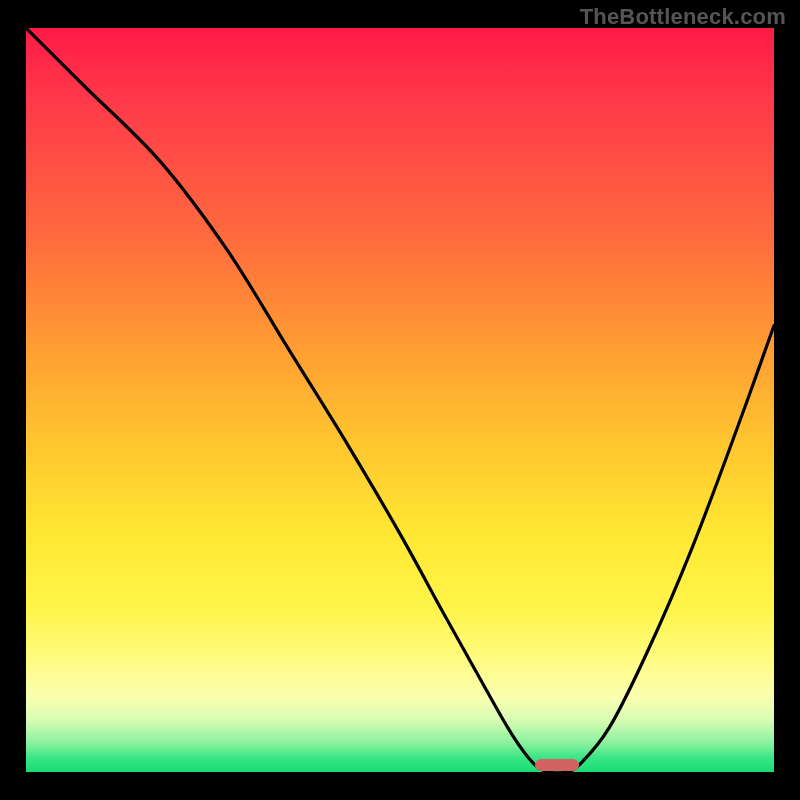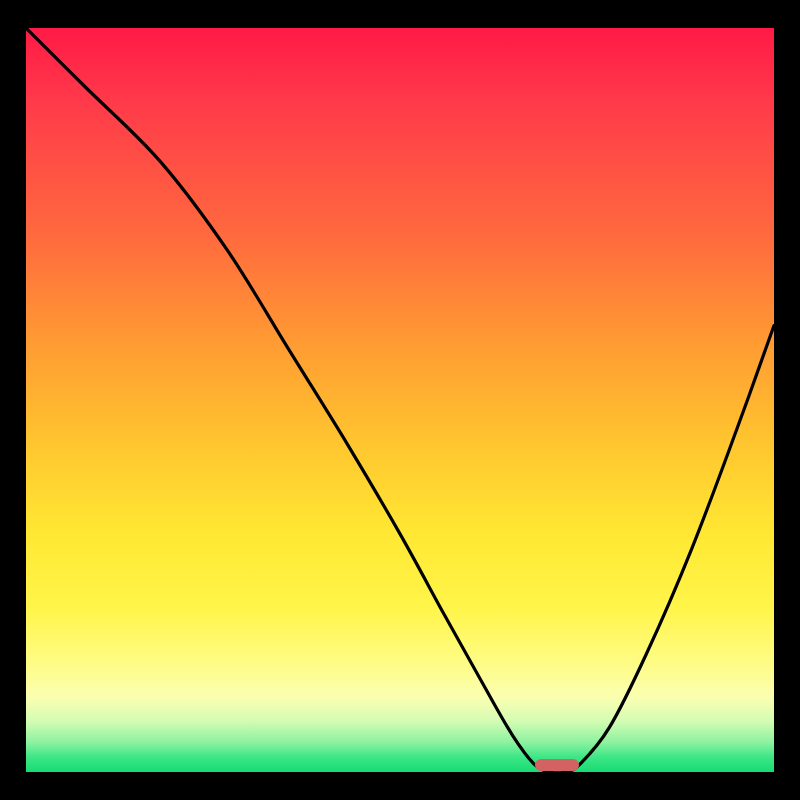--- a/index.html
+++ b/index.html
@@ -74,20 +74,21 @@
     border-radius: 6px;
     background: #d36262;
     z-index: 30;
   }
 </style>
 </head>
 <body>
 
 <div class="container">
 
+  <div class="watermark">TheBottleneck.com</div>
 
   <div class="plot">
     <div class="gradient"></div>
 
     <svg class="curve" viewBox="0 0 748 744" preserveAspectRatio="none">
       <path fill="none" stroke="#000" stroke-width="3.2" stroke-linecap="round" stroke-linejoin="round" d="M 0.0 0.0 C 10.0 9.9, 37.4 37.2, 59.8 59.5 C 82.3 81.8, 111.0 106.6, 134.6 133.9 C 158.3 161.2, 180.8 192.2, 202.0 223.2 C 223.2 254.2, 241.9 287.7, 261.8 319.9 C 281.7 352.2, 302.9 385.6, 321.6 416.6 C 340.3 447.6, 357.8 477.4, 374.0 505.9 C 390.2 534.4, 405.2 563.0, 418.9 587.8 C 432.6 612.6, 445.1 634.9, 456.3 654.7 C 467.5 674.6, 477.5 693.2, 486.2 706.8 C 494.9 720.4, 502.4 730.4, 508.6 736.6 C 514.9 742.8, 518.6 742.8, 523.6 744.0 C 528.6 745.2, 533.6 745.2, 538.6 744.0 C 543.5 742.8, 546.0 744.0, 553.5 736.6 C 561.0 729.1, 572.2 718.0, 583.4 699.4 C 594.7 680.8, 607.1 654.7, 620.8 625.0 C 634.6 595.2, 650.8 558.0, 665.7 520.8 C 680.7 483.6, 696.9 439.0, 710.6 401.8 C 724.3 364.6, 741.8 315.0, 748.0 297.6"></path>
     </svg>
 
     <div class="marker" style="width: 44.9px; left: 508.6px; bottom: 1px;"></div>
   </div>

